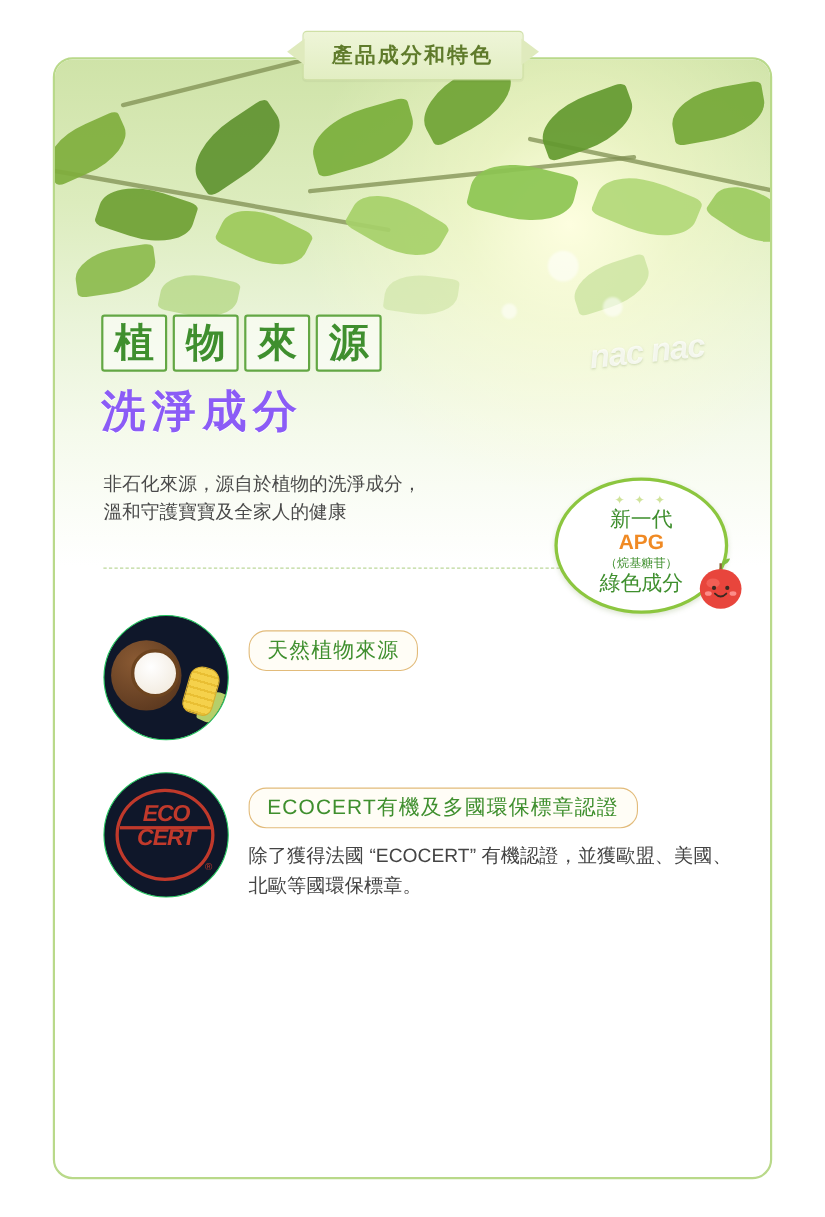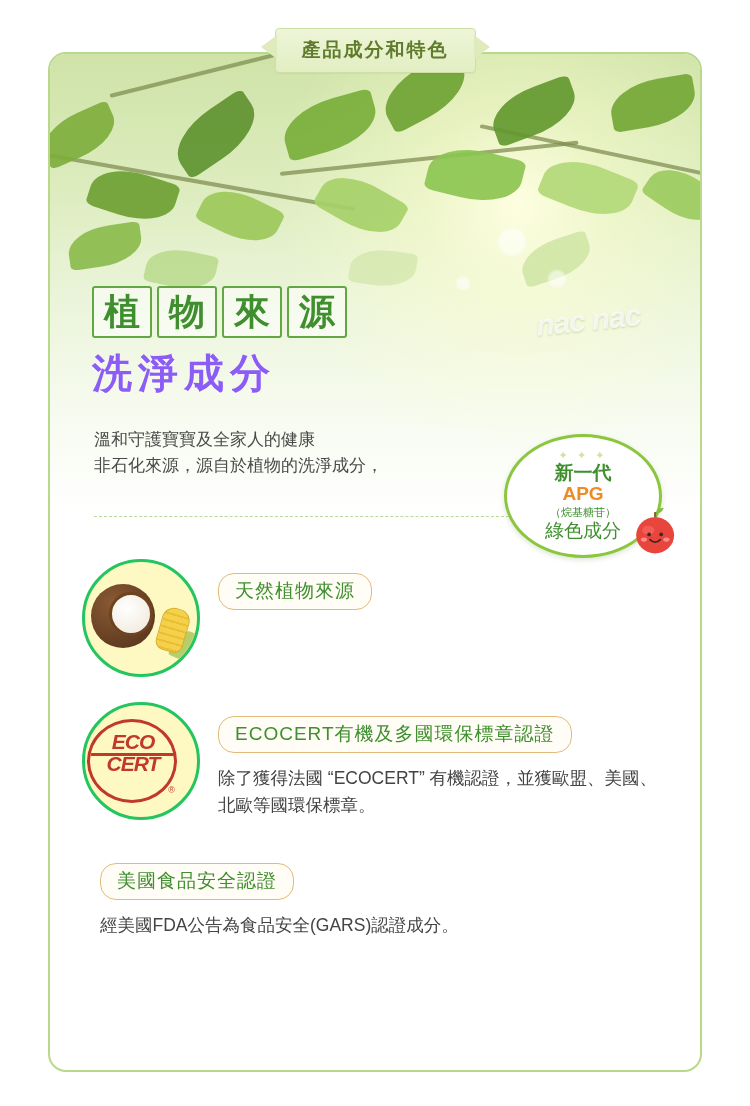--- a/index.html
+++ b/index.html
@@ -192,55 +192,55 @@
     justify-content: center;
     text-align: center;
   }
   .apg-stars {
     color: #cfe39a;
     font-size: 11px;
     letter-spacing: 3px;
     line-height: 1;
     margin-bottom: 1px;
   }
-  .apg-l1 { font-size: 19px; color: #3f8f2e; font-weight: 700; line-height: 1.15; }
+  .apg-l1 { font-size: 19px; color: #3f8f2e; font-weight: 400; line-height: 1.15; }
   .apg-l2 { font-size: 19px; color: #f08a24; font-weight: 700; line-height: 1.15; }
   .apg-l3 { font-size: 11px; color: #3f8f2e; line-height: 1.3; }
   .apg-l4 { font-size: 19px; color: #3f8f2e; font-weight: 400; line-height: 1.2; }
   .apple {
     position: absolute;
     right: 18px;
     top: 452px;
     width: 52px;
     height: 50px;
     z-index: 9;
   }
 
   
   .feature {
     position: absolute;
-    left: 32px;
+    left: 44px;
     width: 580px;
     display: flex;
     align-items: flex-start;
   }
   .feature-1 { top: 505px; }
   .feature-2 { top: 648px; }
   .feature-3 { top: 795px; }
 
   .icon-circle {
     width: 112px;
     height: 112px;
     border-radius: 50%;
-    border: 3px solid #22c55e;
-    background: #fef9c3;
+    border: 1px solid #22c55e;
+    background: #0f172a;
     flex: 0 0 112px;
     display: flex;
     align-items: center;
-    justify-content: flex-start;
+    justify-content: center;
     position: relative;
     overflow: hidden;
   }
   .feature-body {
     margin-left: 18px;
     padding-top: 14px;
   }
   .pill {
     display: inline-block;
     border: 1px solid #e2bb7a;
@@ -394,22 +394,22 @@
     <div class="headline-line1">
       <div class="hl-box">植</div>
       <div class="hl-box">物</div>
       <div class="hl-box">來</div>
       <div class="hl-box">源</div>
     </div>
     <div class="headline-line2">洗淨成分</div>
   </div>
 
   <div class="subtext">
+    <div>非石化來源，源自於植物的洗淨成分，</div>
     <div>溫和守護寶寶及全家人的健康</div>
-    <div>非石化來源，源自於植物的洗淨成分，</div>
   </div>
 
   <div class="watermark">nac nac</div>
 
   <div class="divider"></div>
 
   <div class="apg-badge">
     <div class="apg-stars">✦ ✦ ✦</div>
     <div class="apg-l1">新一代</div>
     <div class="apg-l2">APG</div>
@@ -453,19 +453,15 @@
         <div class="eco-r">®</div>
       </div>
     </div>
     <div class="feature-body">
       <div class="pill">ECOCERT有機及多國環保標章認證</div>
       <div class="feature-desc">除了獲得法國 “ECOCERT” 有機認證，並獲歐盟、美國、北歐等國環保標章。</div>
     </div>
   </div>
 
   <div class="feature feature-3">
-    <div class="feature-body">
-      <div class="pill">美國食品安全認證</div>
-      <div class="feature-desc">經美國FDA公告為食品安全(GARS)認證成分。</div>
-    </div>
   </div>
 
 </div>
 
 </body></html>

